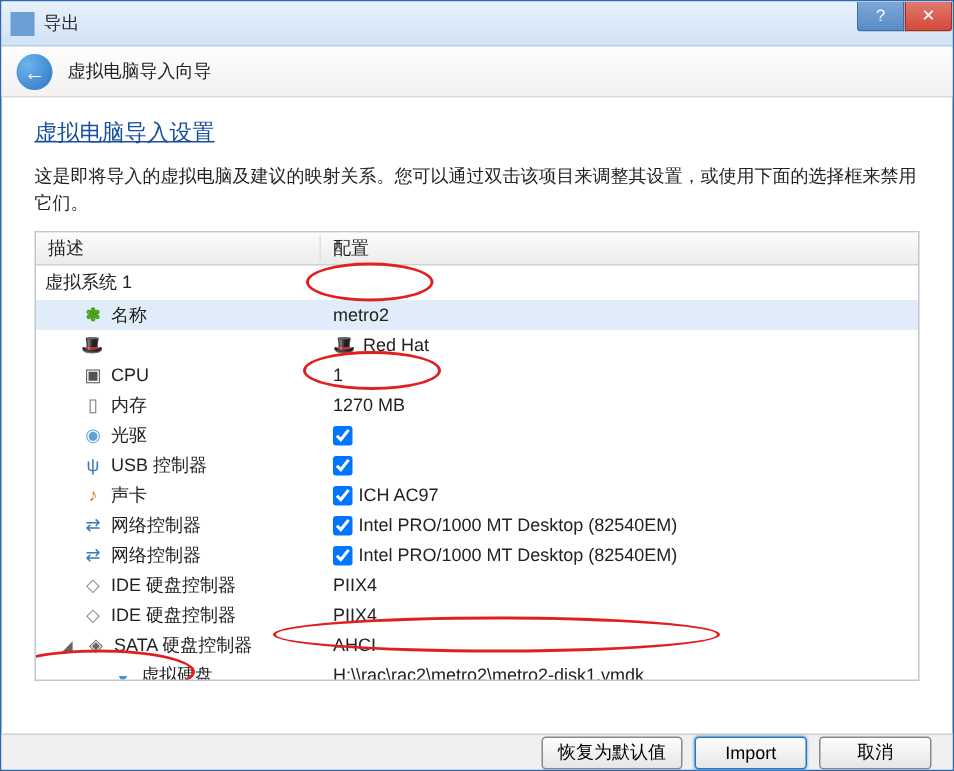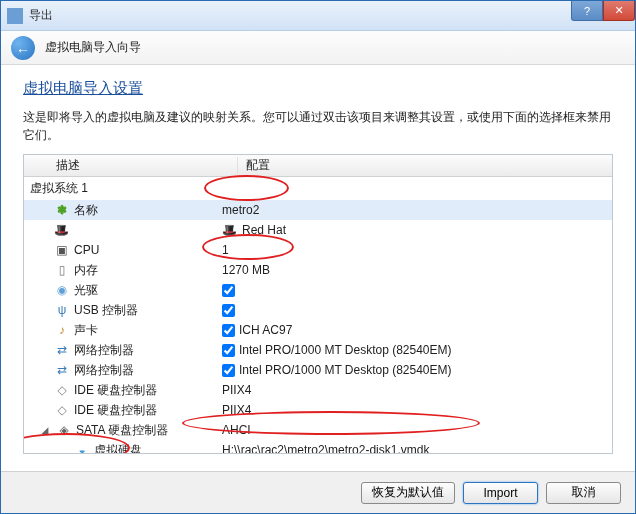--- a/index.html
+++ b/index.html
@@ -23,21 +23,21 @@
 
 
 .content { padding: 14px 22px 0 22px; }
 .page-title { color: #1a4f9c; font-size: 15px; font-weight: normal; margin-bottom: 10px; text-decoration: underline; }
 .page-desc { color: #222; font-size: 12px; margin-bottom: 10px; line-height: 1.5; }
 
 
 .table-wrap { border: 1px solid #bfc7d0; height: 300px; overflow: hidden; background: #fff; position: relative; }
 .table-head { display: flex; background: linear-gradient(to bottom, #fcfcfc, #ececec); border-bottom: 1px solid #d0d0d0; height: 22px; align-items: center; }
 .th { font-size: 12px; color: #222; padding-left: 8px; }
-.th1 { width: 190px; border-right: 1px solid #e0e0e0; margin-left: 24px; }
+.th1 { width: 190px; border-right: 1px solid #e0e0e0; }
 .th2 { flex: 1; }
 .group-row { font-size: 12px; color: #222; padding: 3px 6px; }
 .row { display: flex; align-items: center; height: 20px; font-size: 12px; color: #222; }
 .row.sel { background: #e0ecf9; }
 .cell-label { width: 190px; display: flex; align-items: center; padding-left: 30px; gap: 4px; }
 .cell-label.sub { padding-left: 50px; }
 .cell-val { flex: 1; padding-left: 8px; display: flex; align-items: center; gap: 4px; }
 .tree-toggle { width: 10px; color: #666; font-size: 9px; display: inline-block; text-align: center; margin-left: -14px; margin-right: 2px; }
 .icon { width: 16px; height: 16px; display: inline-flex; align-items: center; justify-content: center; font-size: 12px; }
 .ico-gear { color: #4aa020; font-weight: bold; }
@@ -55,21 +55,21 @@
 
 
 .anno { position: absolute; border: 2px solid #e02020; border-radius: 50%; pointer-events: none; }
 .anno1 { left: 180px; top: 20px; width: 85px; height: 26px; }
 .anno2 { left: 178px; top: 79px; width: 92px; height: 26px; }
 .anno3 { left: 158px; top: 256px; width: 298px; height: 24px; }
 .anno4 { left: -22px; top: 278px; width: 128px; height: 30px; }
 
 
 .footer-check { padding: 8px 22px; display: flex; align-items: center; gap: 6px; font-family: "Courier New", monospace; font-size: 12px; }
-.button-bar { position: absolute; bottom: 0; left: 0; right: 0; height: 42px; background: #f0f0f0; border-top: 1px solid #d0d0d0; display: flex; align-items: center; justify-content: flex-end; padding: 0 14px; gap: 8px; }
+.button-bar { position: absolute; bottom: 0; left: 0; right: 0; height: 24px; background: #f0f0f0; border-top: 1px solid #d0d0d0; display: flex; align-items: center; justify-content: flex-end; padding: 0 14px; gap: 8px; }
 .btn { min-width: 75px; height: 22px; background: linear-gradient(to bottom, #fdfdfd, #e6e6e6); border: 1px solid #8a8a8a; border-radius: 3px; font-size: 12px; display: flex; align-items: center; justify-content: center; padding: 0 10px; }
 .btn.default { border-color: #2a74c2; box-shadow: 0 0 2px #5a9bdc; }
 </style>
 </head>
 <body>
 
 <div class="window">
   <div class="titlebar">
     <div class="titlebar-icon"></div>
     <span class="titlebar-text">导出</span>

